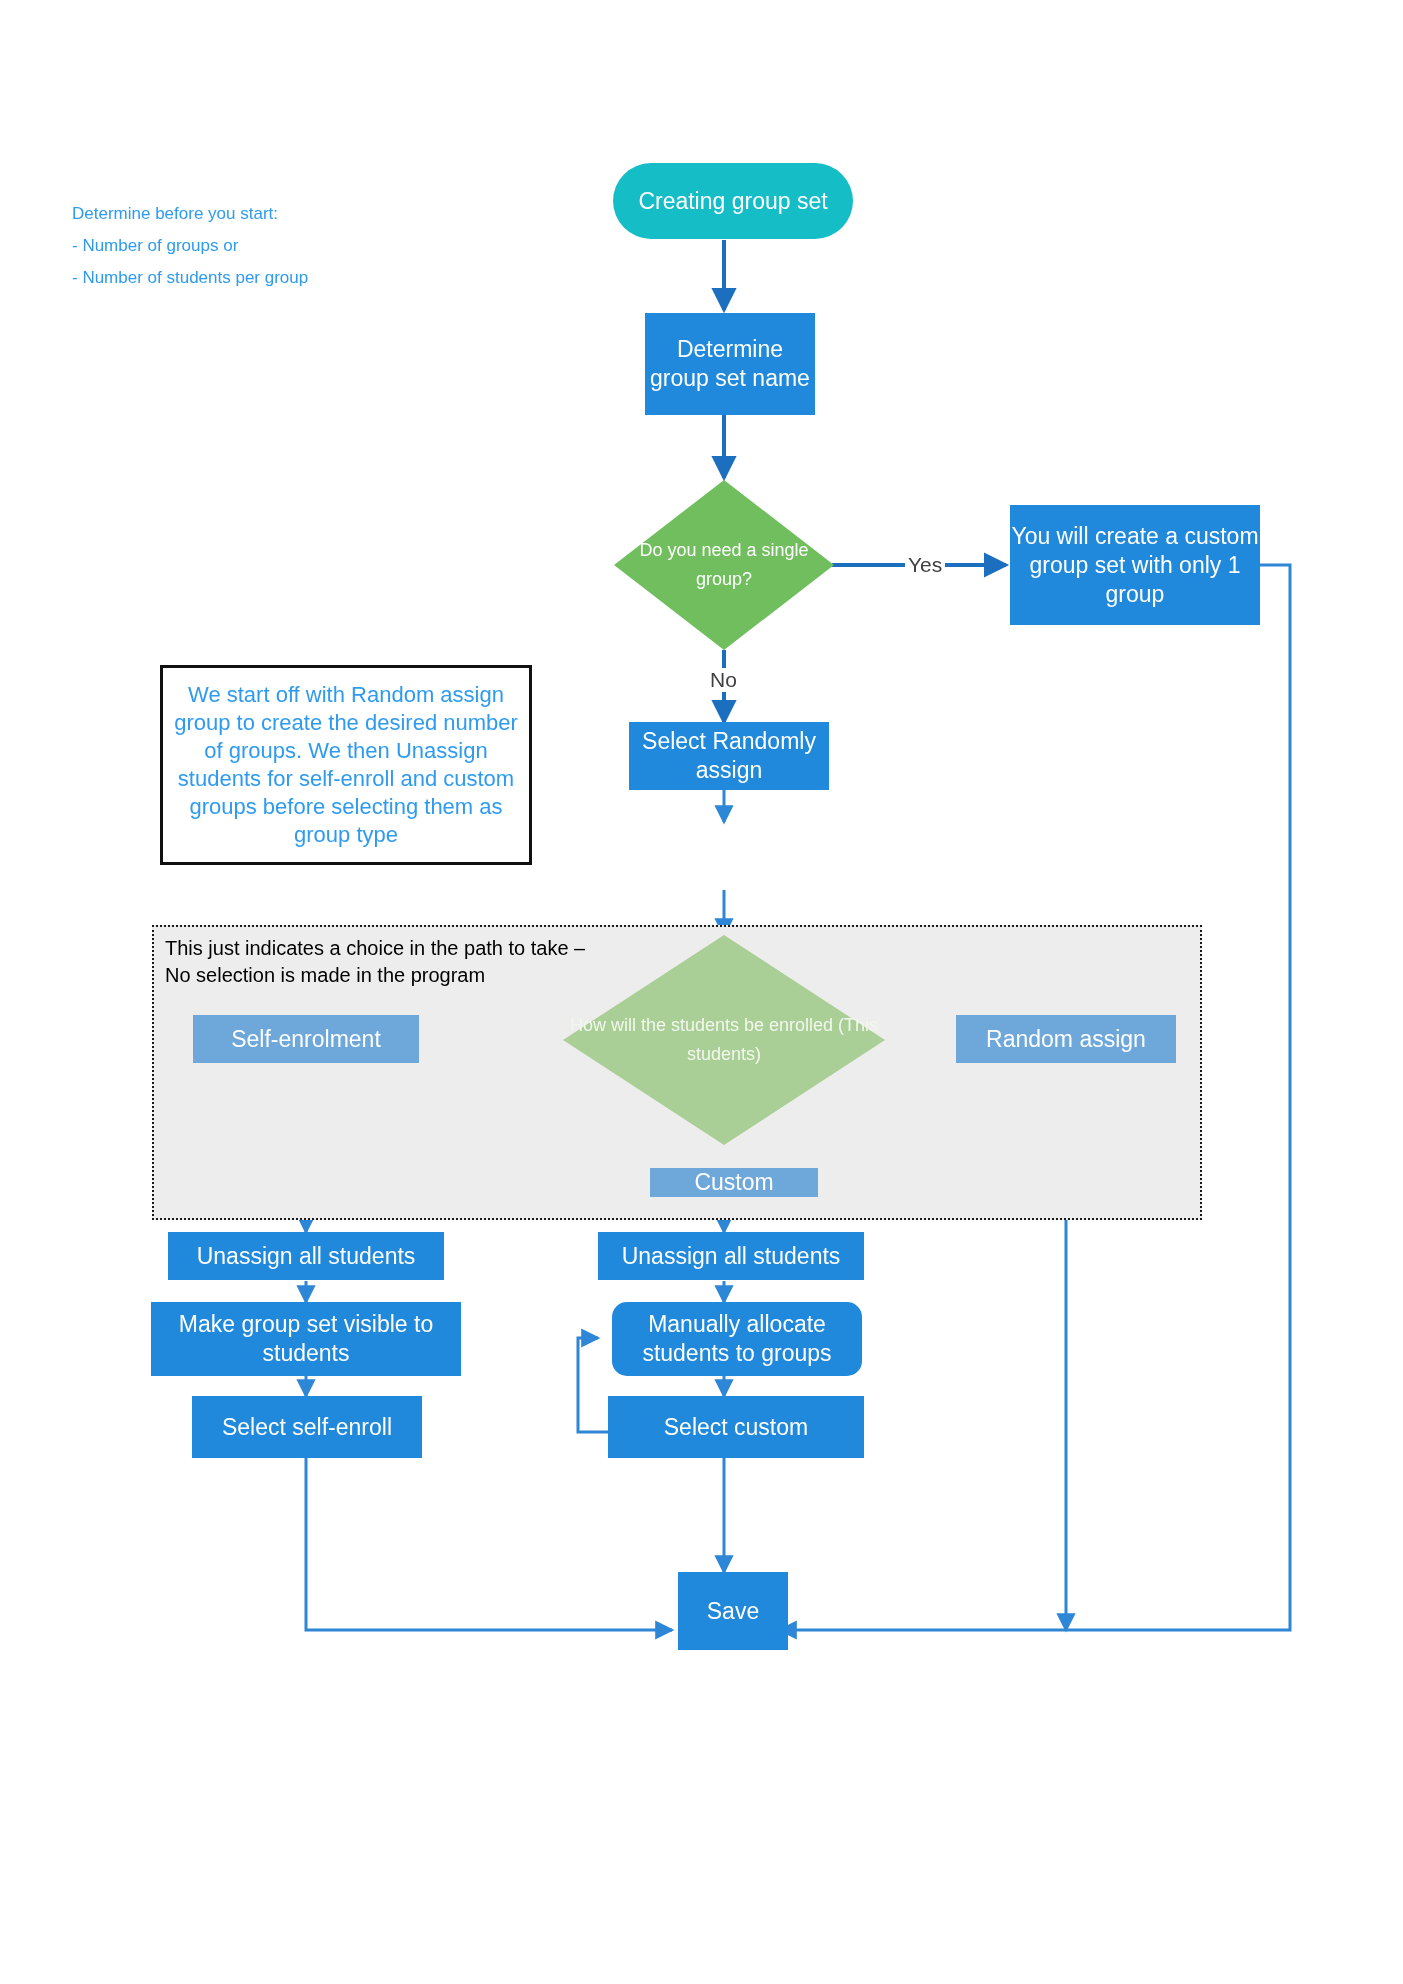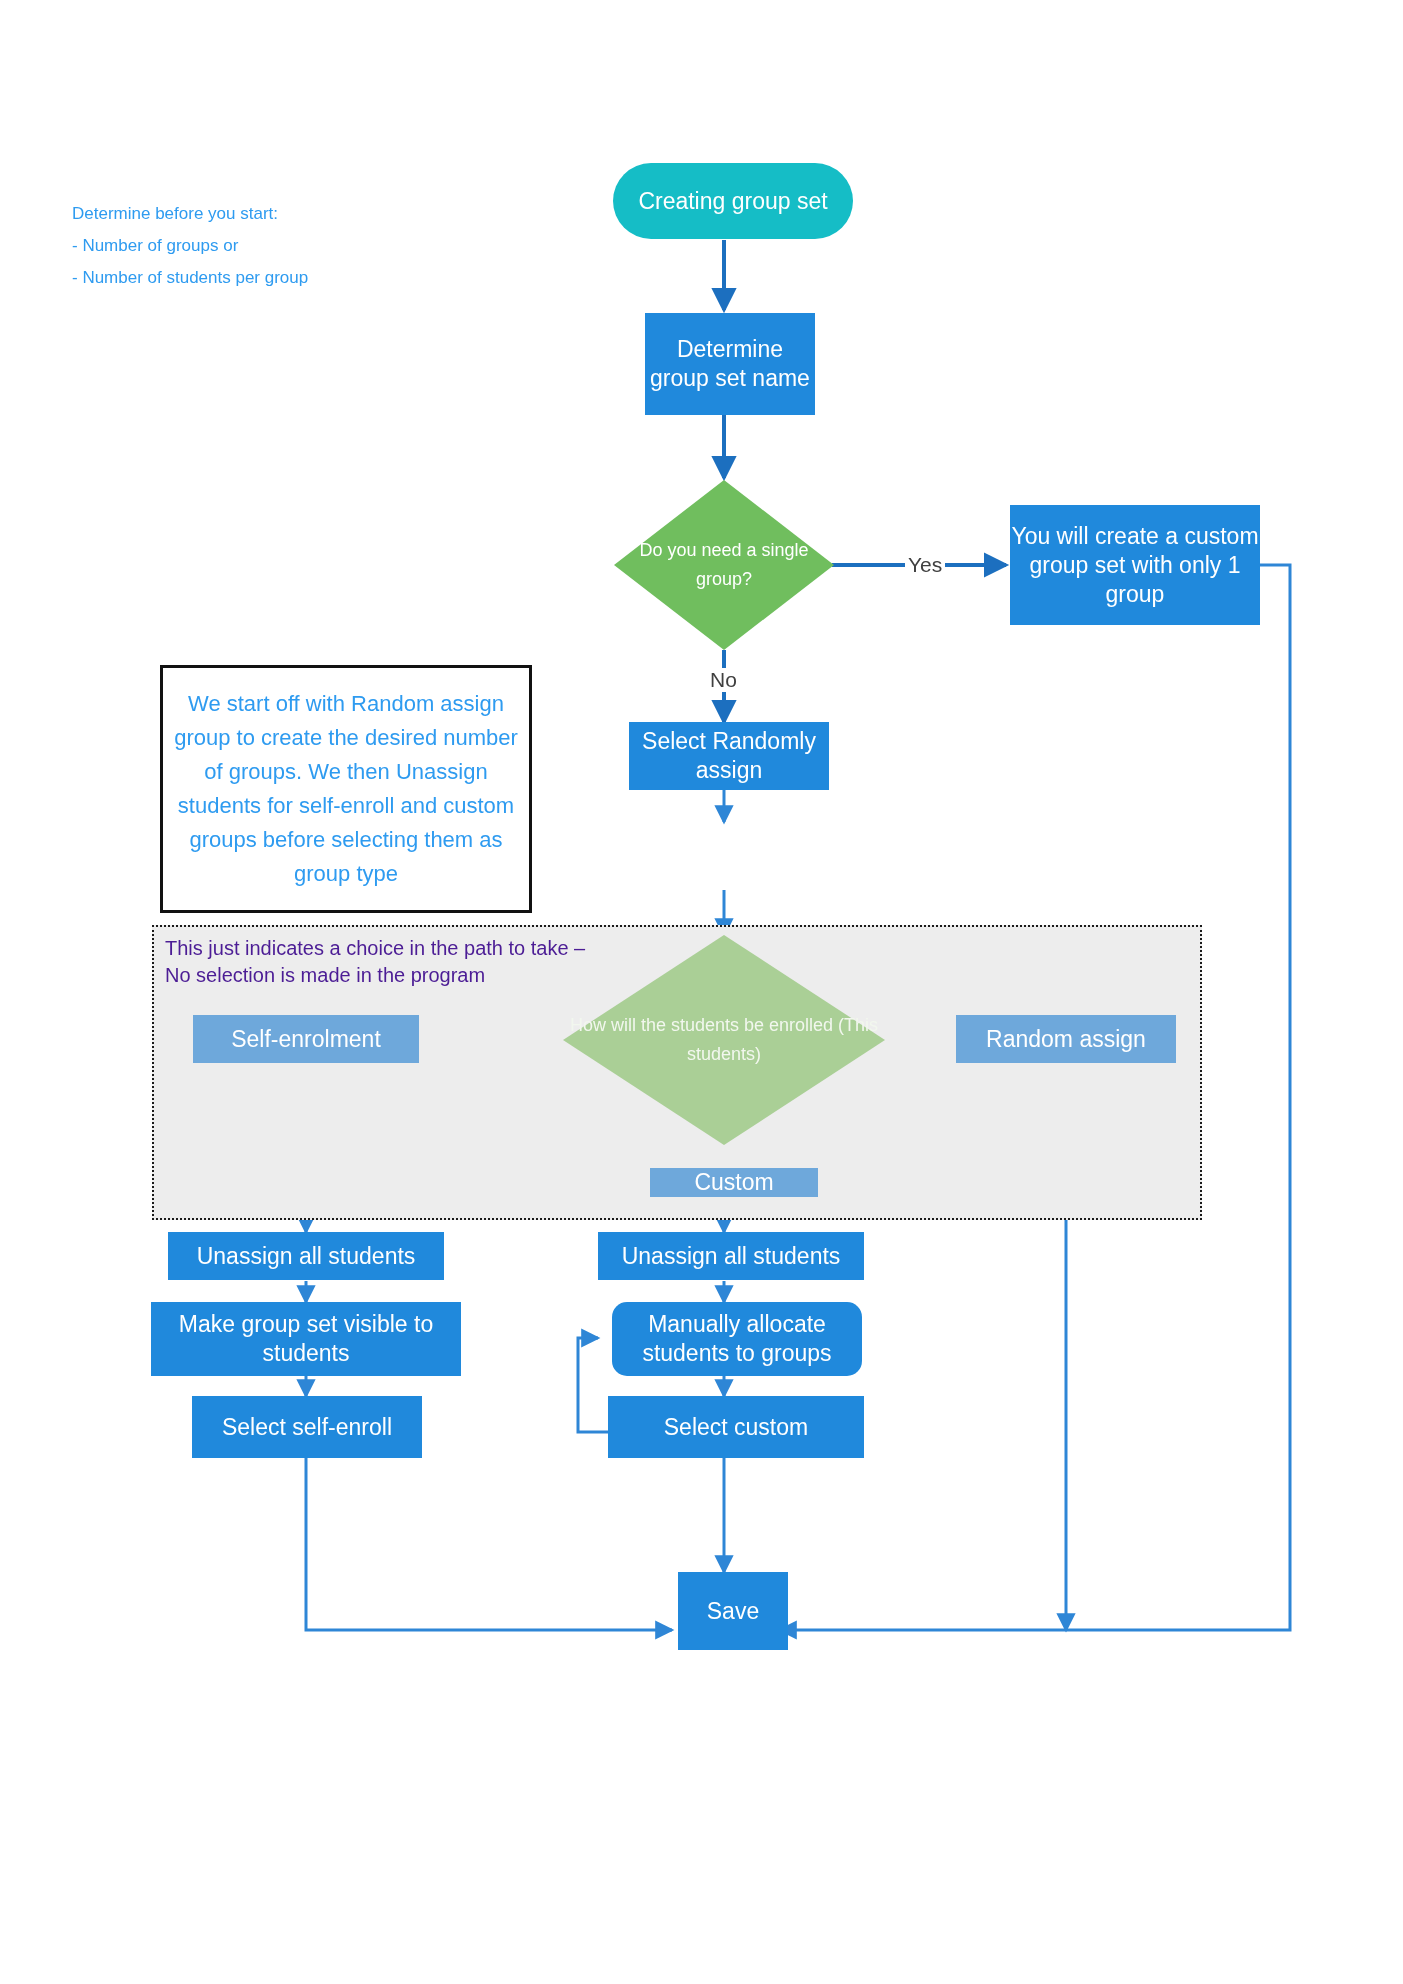--- a/index.html
+++ b/index.html
@@ -37,34 +37,34 @@
   .diamond-wrap svg{position:absolute;left:0;top:0;}
   .diamond-label{
     position:absolute;left:0;top:0;width:100%;height:100%;
     display:flex;align-items:center;justify-content:center;text-align:center;
     color:#ffffff;font-size:18px;line-height:29px;
   }
   .diamond-label.faded{color:#F2F7EE;}
 
   
   #callout{
-    left:160px;top:665px;width:372px;height:248px;
+    left:160px;top:665px;width:372px;height:200px;
     border:3px solid #111111;background:#ffffff;
-    color:#2E9BF0;font-size:22px;line-height:34px;
+    color:#2E9BF0;font-size:22px;line-height:28px;
     display:flex;align-items:center;justify-content:center;text-align:center;
     padding:4px 8px;
   }
 
   
   #choice-zone{
     left:152px;top:925px;width:1050px;height:295px;
     background:#EDEDED;border:2px dotted #1a1a1a;
   }
   #choice-note{
-    left:165px;top:935px;width:560px;color:#4c1d95;
+    left:165px;top:935px;width:560px;color:#000000;
     font-size:20px;line-height:27px;white-space:pre-line;
   }
 
   
   .edge-label{color:#404040;font-size:21px;background:#ffffff;padding:0 3px;}
 
   svg.wires{position:absolute;left:0;top:0;width:1403px;height:1984px;overflow:visible;}
 </style>
 </head>
 <body>

